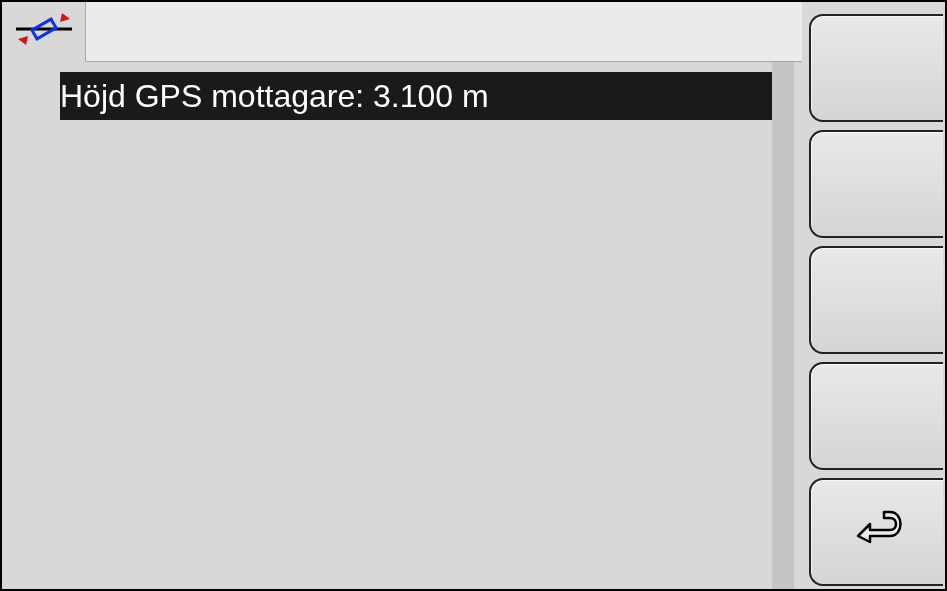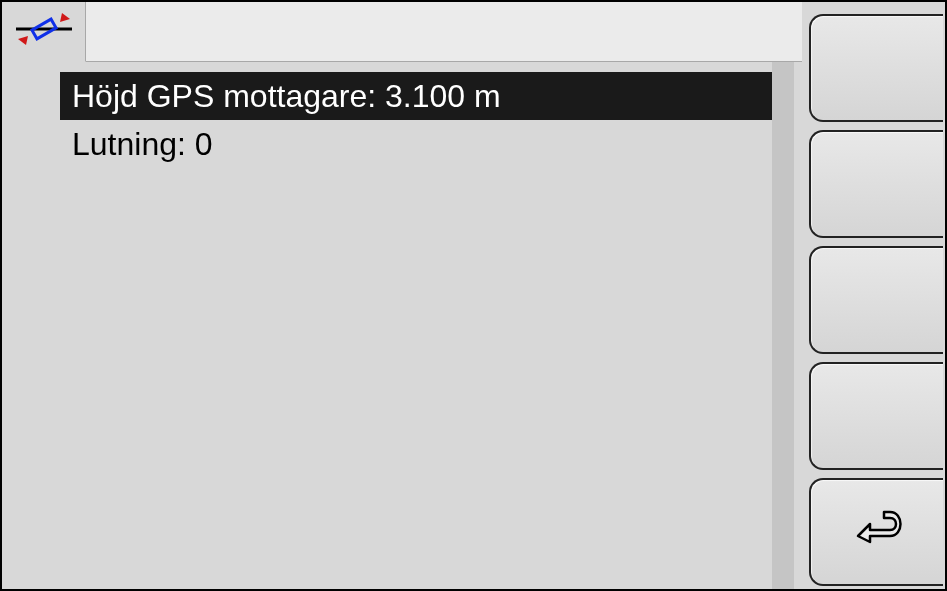--- a/index.html
+++ b/index.html
@@ -46,21 +46,20 @@
     }
     .list {
       position: absolute;
       left: 58px;
       top: 70px;
       width: 712px;
     }
     .list-item {
       height: 48px;
       line-height: 48px;
-      padding-left: 12px;
       font-size: 32px;
       color: #000;
       white-space: nowrap;
       overflow: hidden;
     }
     .list-item.selected {
       background: #1a1a1a;
       color: #fff;
     }
     .scrollbar-track {
@@ -117,23 +116,20 @@
           <polygon points="12,38 4,32 14,29" fill="#d01818"></polygon>
         </svg>
       </span>
     </div>
   </div>
 
   <div class="list">
     <div class="list-item selected">
       <span>Höjd GPS mottagare: 3.100 m</span>
     </div>
-    <div class="list-item">
-      <span>Lutning: 0</span>
-    </div>
   </div>
 
   <div class="scrollbar-track"></div>
 </div>
 
 <div class="side-buttons">
   <div class="side-button"></div>
   <div class="side-button"></div>
   <div class="side-button"></div>
   <div class="side-button"></div>

